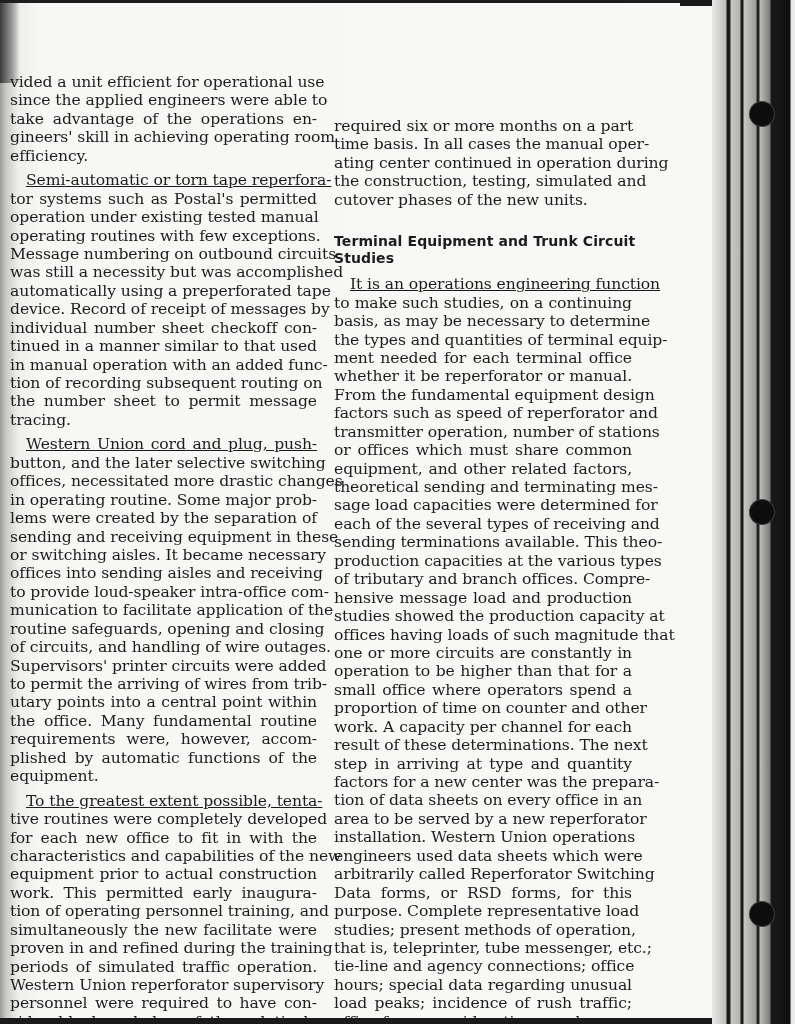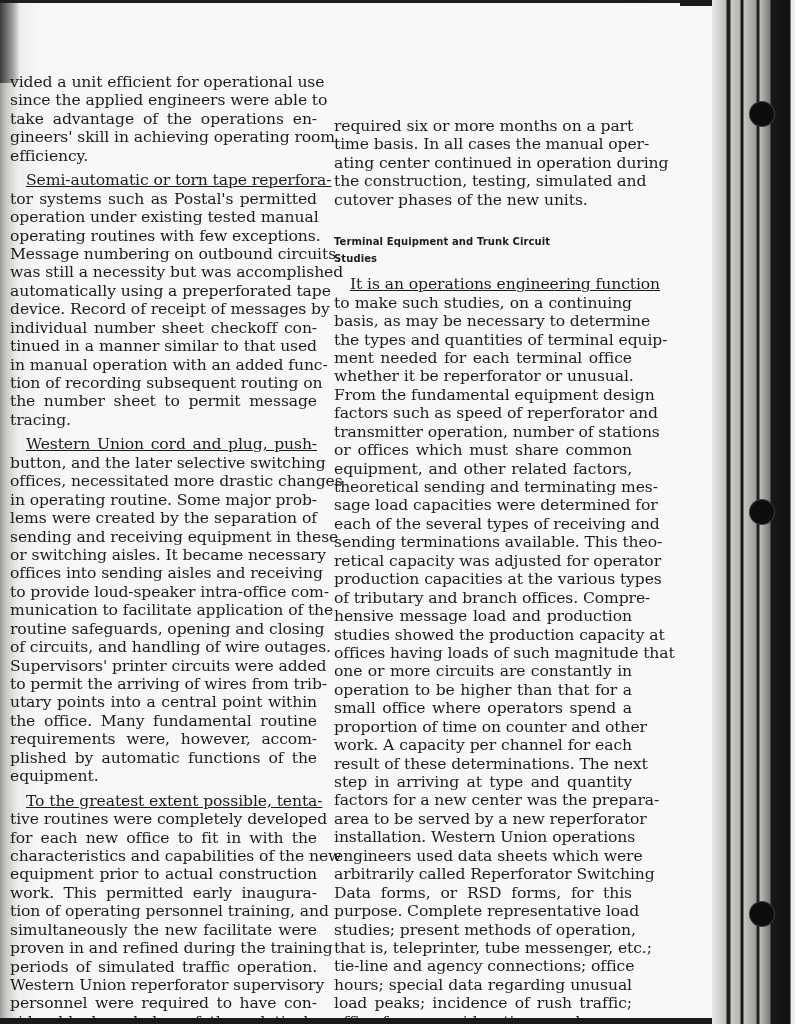--- a/index.html
+++ b/index.html
@@ -29,21 +29,21 @@
   .ln {
     display: block; white-space: nowrap;
     text-align: justify; text-align-last: justify;
     height: 18.45px; overflow: visible;
   }
   .ln.last { text-align-last: left; }
   .ln.indent { padding-left: 16px; text-decoration: underline; }
   .para-gap { height: 6px; }
   .heading {
     font-family: "DejaVu Sans", "Liberation Sans", sans-serif;
-    font-weight: bold; font-size: 10px; line-height: 17px;
+    font-weight: bold; font-size: 14px; line-height: 17px;
     letter-spacing: 0.1px; margin: 24px 0 8px 0;
   }
   .heading .hl { display: block; white-space: nowrap; }
   .bottom-bar {
     position: absolute; left: 0; top: 1018px; width: 718px; height: 6px;
     background: #1a1a1a;
   }
   
   .binder {
     position: absolute; left: 712px; top: 0; width: 83px; height: 1024px;
@@ -152,44 +152,44 @@
     <div class="heading">
       <span class="hl">Terminal Equipment and Trunk Circuit</span>
       <span class="hl">Studies</span>
     </div>
     <div id="right-section">
         <span class="ln indent">It is an operations engineering function</span>
         <span class="ln">to make such studies, on a continuing</span>
         <span class="ln">basis, as may be necessary to determine</span>
         <span class="ln">the types and quantities of terminal equip-</span>
         <span class="ln">ment needed for each terminal office</span>
-        <span class="ln">whether it be reperforator or unusual.</span>
+        <span class="ln">whether it be reperforator or manual.</span>
         <span class="ln">From the fundamental equipment design</span>
         <span class="ln">factors such as speed of reperforator and</span>
         <span class="ln">transmitter operation, number of stations</span>
         <span class="ln">or offices which must share common</span>
         <span class="ln">equipment, and other related factors,</span>
         <span class="ln">theoretical sending and terminating mes-</span>
         <span class="ln">sage load capacities were determined for</span>
         <span class="ln">each of the several types of receiving and</span>
         <span class="ln">sending terminations available. This theo-</span>
-        <span class="ln">retical capacity was adjusted for operator</span>
         <span class="ln">production capacities at the various types</span>
         <span class="ln">of tributary and branch offices. Compre-</span>
         <span class="ln">hensive message load and production</span>
         <span class="ln">studies showed the production capacity at</span>
         <span class="ln">offices having loads of such magnitude that</span>
         <span class="ln">one or more circuits are constantly in</span>
         <span class="ln">operation to be higher than that for a</span>
         <span class="ln">small office where operators spend a</span>
         <span class="ln">proportion of time on counter and other</span>
         <span class="ln">work. A capacity per channel for each</span>
         <span class="ln">result of these determinations. The next</span>
         <span class="ln">step in arriving at type and quantity</span>
         <span class="ln">factors for a new center was the prepara-</span>
+        <span class="ln">tion of data sheets on every office in an</span>
         <span class="ln">area to be served by a new reperforator</span>
         <span class="ln">installation. Western Union operations</span>
         <span class="ln">engineers used data sheets which were</span>
         <span class="ln">arbitrarily called Reperforator Switching</span>
         <span class="ln">Data forms, or RSD forms, for this</span>
         <span class="ln">purpose. Complete representative load</span>
         <span class="ln">studies; present methods of operation,</span>
         <span class="ln">that is, teleprinter, tube messenger, etc.;</span>
         <span class="ln">tie-line and agency connections; office</span>
         <span class="ln">hours; special data regarding unusual</span>

